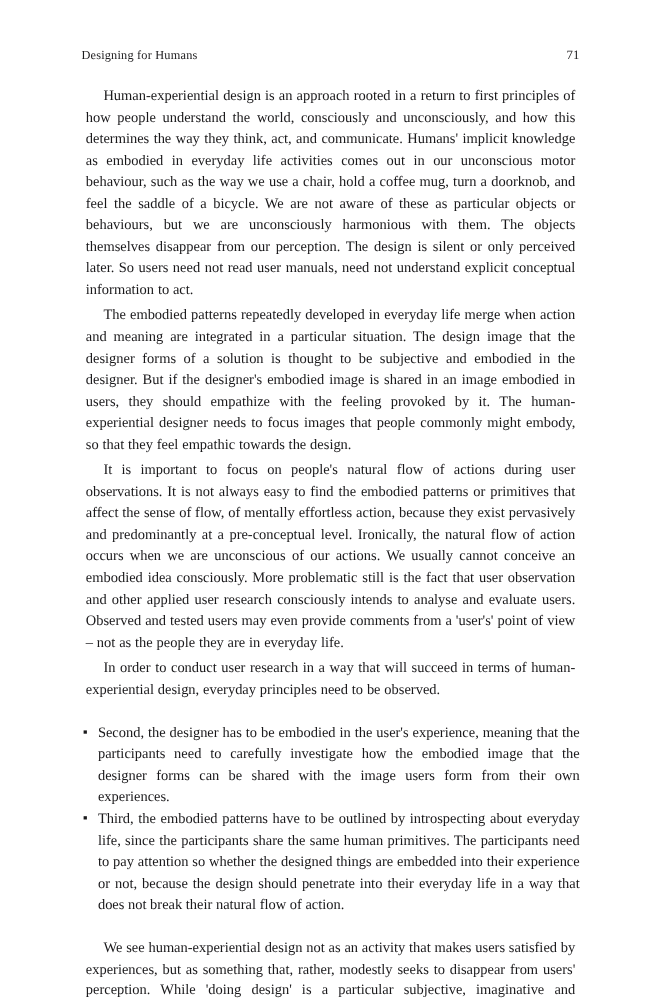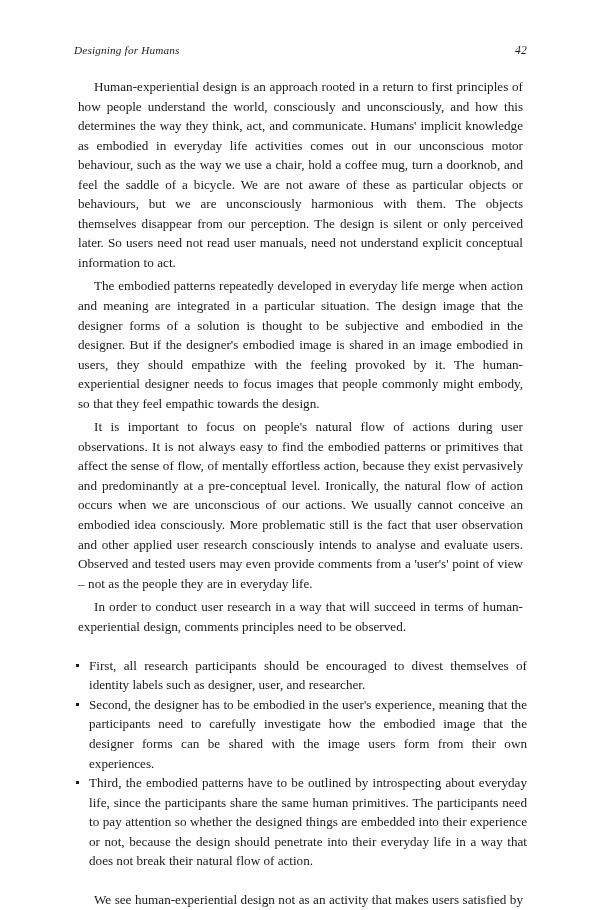--- a/index.html
+++ b/index.html
@@ -17,27 +17,26 @@
     color: #19181a;
   }
   .content {
     position: absolute;
     left: 74px;
     top: 44px;
     width: 453px;
   }
   .running-head {
     display: flex;
-    align-items: flex-start;
+    align-items: flex-end;
     justify-content: space-between;
     font-size: 11.2px;
     letter-spacing: 0.18px;
     color: #1c1b1d;
     margin-bottom: 0;
-    font-style: italic;
   }
   .running-head .title {
     white-space: nowrap;
   }
   .running-head .folio {
     font-size: 11.6px;
   }
   .body-block {
     margin-top: 20px;
   }
@@ -96,38 +95,34 @@
 </style>
 </head>
 <body>
 
 <div class="page">
 
   <div class="content">
 
     <div class="running-head">
       <span class="title">Designing for Humans</span>
-      <span class="folio">42</span>
+      <span class="folio">71</span>
     </div>
 
     <div class="body-block">
 
       <p class="para">Human-experiential design is an approach rooted in a return to first principles of how people understand the world, consciously and unconsciously, and how this determines the way they think, act, and communicate. Humans' implicit knowledge as embodied in everyday life activities comes out in our unconscious motor behaviour, such as the way we use a chair, hold a coffee mug, turn a doorknob, and feel the saddle of a bicycle. We are not aware of these as particular objects or behaviours, but we are unconsciously harmonious with them. The objects themselves disappear from our perception. The design is silent or only perceived later. So users need not read user manuals, need not understand explicit conceptual information to act.</p>
 
       <p class="para">The embodied patterns repeatedly developed in everyday life merge when action and meaning are integrated in a particular situation. The design image that the designer forms of a solution is thought to be subjective and embodied in the designer. But if the designer's embodied image is shared in an image embodied in users, they should empathize with the feeling provoked by it. The human-experiential designer needs to focus images that people commonly might embody, so that they feel empathic towards the design.</p>
 
       <p class="para">It is important to focus on people's natural flow of actions during user observations. It is not always easy to find the embodied patterns or primitives that affect the sense of flow, of mentally effortless action, because they exist pervasively and predominantly at a pre-conceptual level. Ironically, the natural flow of action occurs when we are unconscious of our actions. We usually cannot conceive an embodied idea consciously. More problematic still is the fact that user observation and other applied user research consciously intends to analyse and evaluate users. Observed and tested users may even provide comments from a 'user's' point of view – not as the people they are in everyday life.</p>
 
-      <p class="para">In order to conduct user research in a way that will succeed in terms of human-experiential design, comments principles need to be observed.</p>
+      <p class="para">In order to conduct user research in a way that will succeed in terms of human-experiential design, everyday principles need to be observed.</p>
 
       <ul class="bullets">
-        <li>
-          <span class="bullet-mark"></span>
-          <span class="li-text">First, all research participants should be encouraged to divest themselves of identity labels such as designer, user, and researcher.</span>
-        </li>
         <li>
           <span class="bullet-mark"></span>
           <span class="li-text">Second, the designer has to be embodied in the user's experience, meaning that the participants need to carefully investigate how the embodied image that the designer forms can be shared with the image users form from their own experiences.</span>
         </li>
         <li>
           <span class="bullet-mark"></span>
           <span class="li-text">Third, the embodied patterns have to be outlined by introspecting about everyday life, since the participants share the same human primitives. The participants need to pay attention so whether the designed things are embedded into their experience or not, because the design should penetrate into their everyday life in a way that does not break their natural flow of action.</span>
         </li>
       </ul>
 

